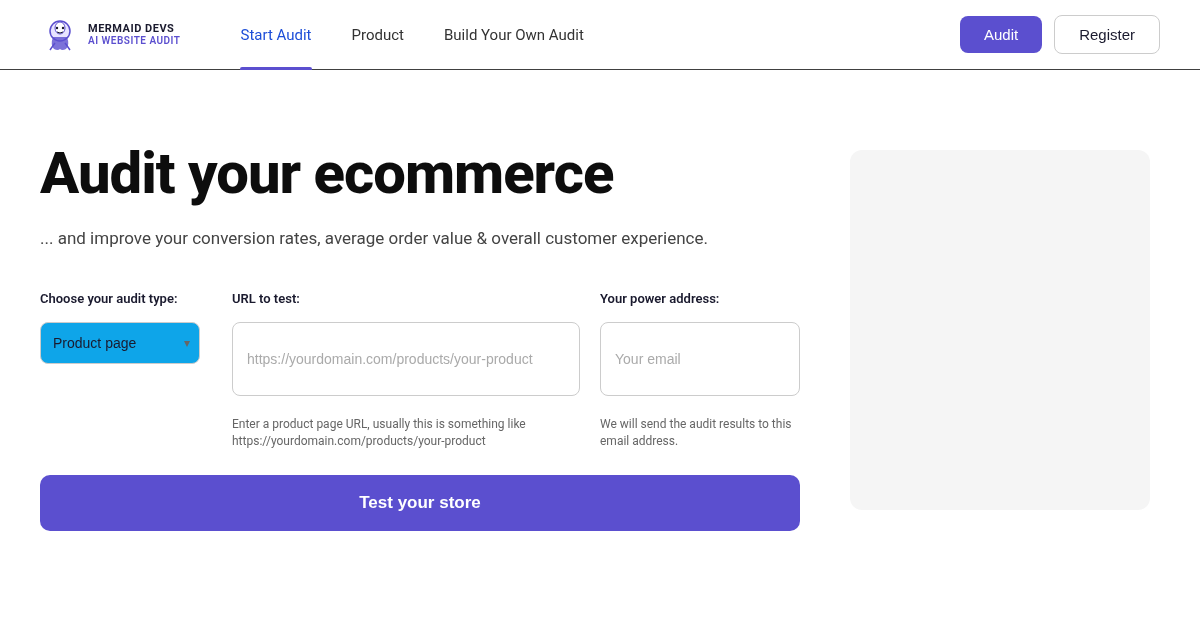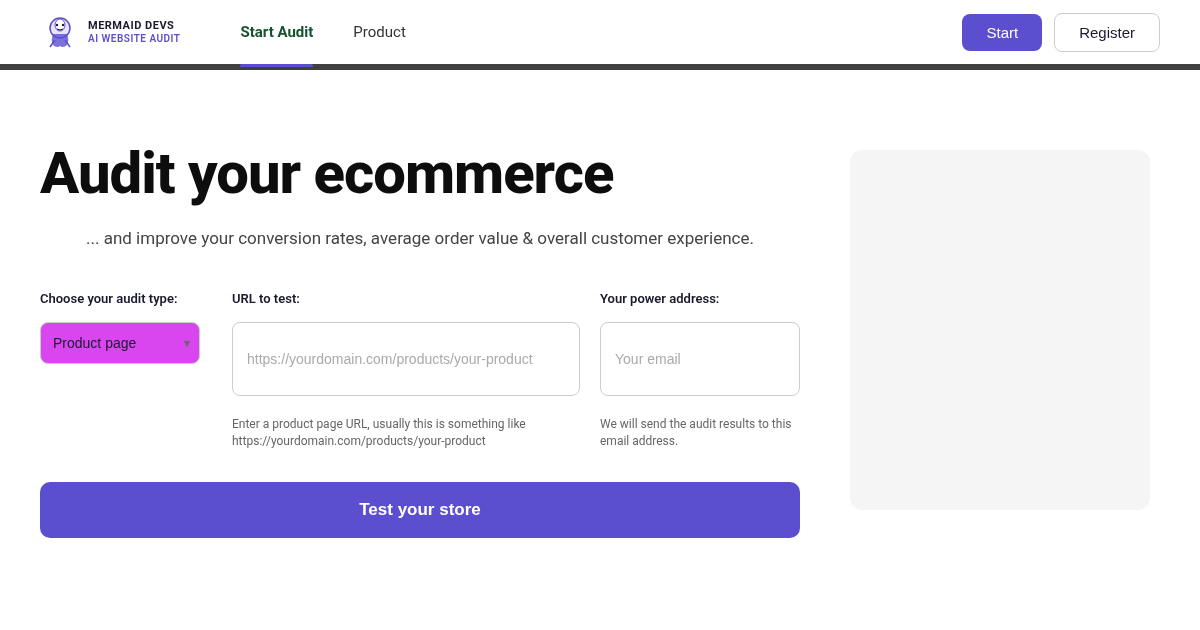--- a/index.html
+++ b/index.html
@@ -15,21 +15,21 @@
       height: 630px;
       overflow: hidden;
     }
 
     
     .navbar {
       display: flex;
       align-items: center;
       padding: 0 40px;
       height: 70px;
-      border-bottom: 6px solid #404040;
+      border-bottom: 1px solid #404040;
       background: #fff;
     }
 
     .logo-area {
       display: flex;
       align-items: center;
       gap: 8px;
       margin-right: 40px;
       text-decoration: none;
     }
@@ -72,22 +72,22 @@
       display: flex;
       align-items: center;
       font-size: 15px;
       color: #333;
       text-decoration: none;
       cursor: pointer;
       position: relative;
     }
 
     .nav-link.active {
-      font-weight: 700;
-      color: #14532d;
+      font-weight: 400;
+      color: #1d4ed8;
     }
 
     .nav-link.active::after {
       content: '';
       position: absolute;
       bottom: 0;
       left: 20px;
       right: 20px;
       height: 3px;
       background: #5b4fcf;
@@ -143,21 +143,20 @@
       margin-bottom: 20px;
       letter-spacing: -1px;
       margin-top: 12px;
     }
 
     .hero-subtitle {
       font-size: 17px;
       color: #444;
       margin-bottom: 40px;
       line-height: 1.5;
-      text-align: center;
     }
 
     .form-row {
       display: flex;
       gap: 20px;
       align-items: flex-start;
       margin-bottom: 16px;
     }
 
     .form-group {
@@ -191,21 +190,21 @@
       align-items: center;
     }
 
     .form-select {
       width: 100%;
       padding: 12px 36px 12px 12px;
       border: 1.5px solid #ccc;
       border-radius: 8px;
       font-size: 14px;
       color: #1a1a2e;
-      background: #d946ef;
+      background: #0ea5e9;
       appearance: none;
       cursor: pointer;
     }
 
     .select-arrow {
       position: absolute;
       right: 10px;
       pointer-events: none;
       color: #666;
       font-size: 12px;
@@ -236,21 +235,21 @@
       width: 100%;
       max-width: 760px;
       padding: 18px;
       background: #5b4fcf;
       color: #fff;
       border: none;
       border-radius: 10px;
       font-size: 17px;
       font-weight: 600;
       cursor: pointer;
-      margin-top: 16px;
+      margin-top: 9px;
       text-align: center;
     }
 
     .right-section {
       width: 320px;
       display: flex;
       align-items: flex-start;
       justify-content: center;
     }
 
@@ -279,24 +278,25 @@
     </svg>
     <div class="logo-text">
       <span class="logo-top">MERMAID  DEVS</span>
       <span class="logo-bottom">AI WEBSITE AUDIT</span>
     </div>
   </div>
 
   <div class="nav-links">
     <a class="nav-link active">Start Audit</a>
     <a class="nav-link">Product</a>
+    <a class="nav-link">Build Your Own Audit</a>
   </div>
 
   <div class="nav-actions">
-    <button class="btn-login">Start</button>
+    <button class="btn-login">Audit</button>
     <button class="btn-register">Register</button>
   </div>
 </nav>
 
 <div class="main-content">
   <div class="left-section">
     <h1 class="hero-title">
       <span>Audit your ecommerce</span><br>
     </h1>
     <p class="hero-subtitle">... and improve your conversion rates, average order value &amp; overall customer experience.</p>

